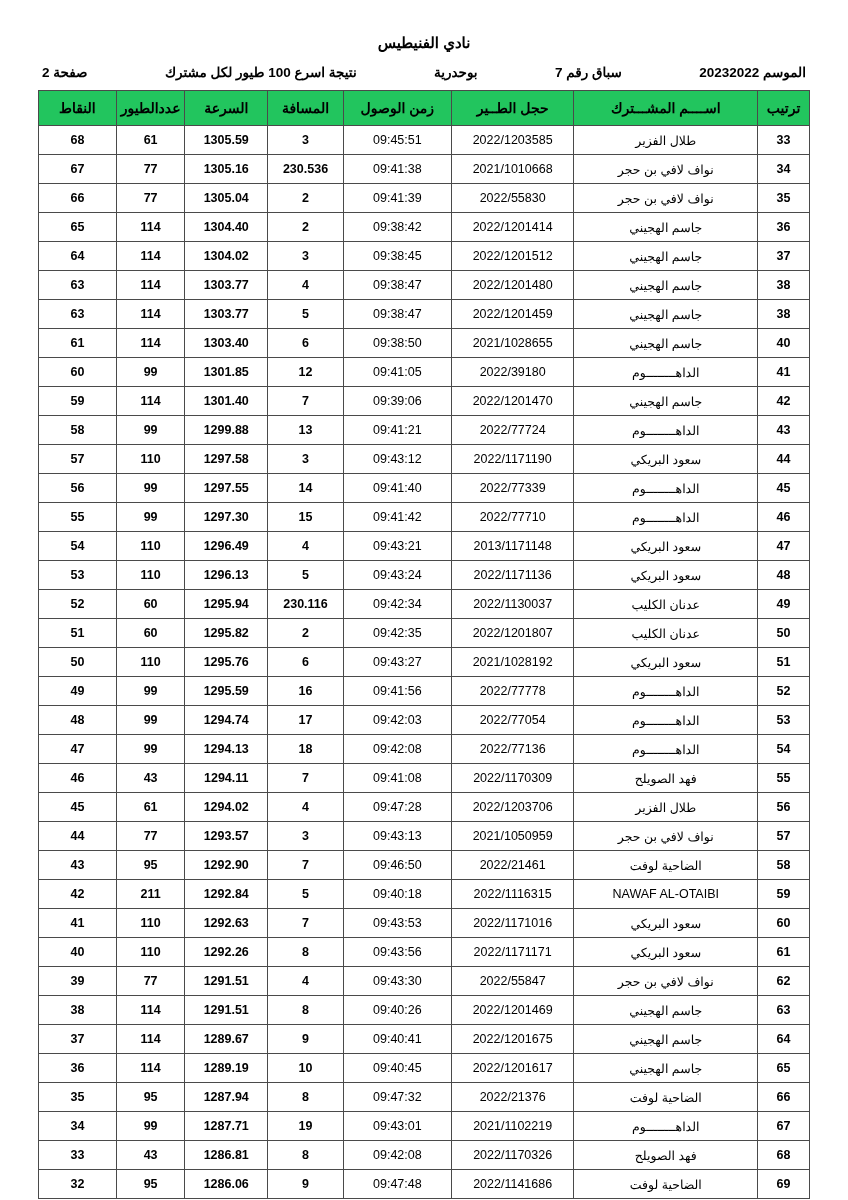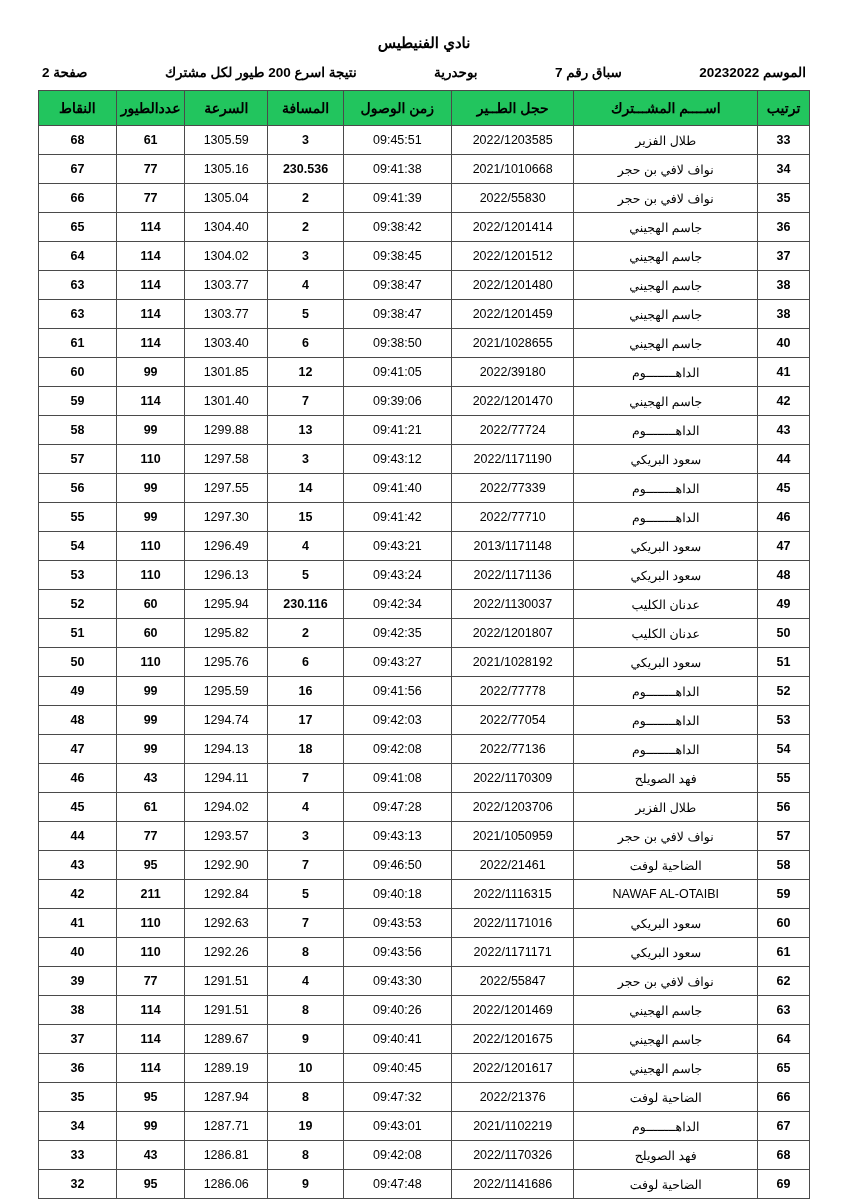--- a/index.html
+++ b/index.html
@@ -68,21 +68,21 @@
   col.c-rank    { width: 7.2%; }
   col.c-owner   { width: 25.5%; }
   col.c-ring    { width: 17.0%; }
   col.c-time    { width: 15.0%; }
   col.c-dist    { width: 10.5%; }
   col.c-speed   { width: 11.5%; }
   col.c-birds   { width: 9.5%; }
   col.c-points  { width: 10.8%; }
 
   td.rank, td.points, td.birds { font-weight: bold; }
-  td.speed { font-weight: normal; }
+  td.speed { font-weight: bold; }
   td.dist  { font-weight: bold; }
   td.time  { font-weight: normal; }
   td.owner { font-weight: normal; font-size: 12.5px; }
   td.ring  { font-weight: normal; font-size: 12.5px; }
 </style>
 </head>
 <body>
 
 <div class="page">
 
@@ -93,21 +93,21 @@
       <span>الموسم</span>
       <span class="num">20232022</span>
     </span>
     <span class="meta-cell">
       <span>سباق رقم</span>
       <span class="num">7</span>
     </span>
     <span class="meta-cell">بوحدرية</span>
     <span class="meta-cell">
       <span>نتيجة اسرع</span>
-      <span class="num">200</span>
+      <span class="num">100</span>
       <span>طيور لكل مشترك</span>
     </span>
     <span class="meta-cell">
       <span>صفحة</span>
       <span class="num">2</span>
     </span>
   </div>
 
   <table class="results">
     <colgroup>

